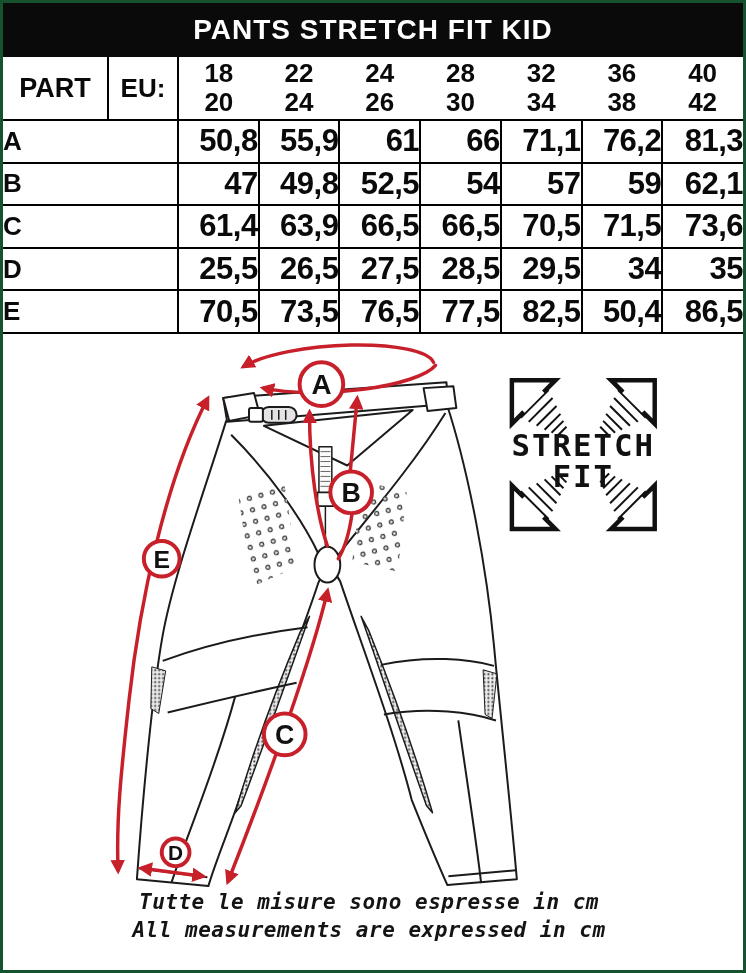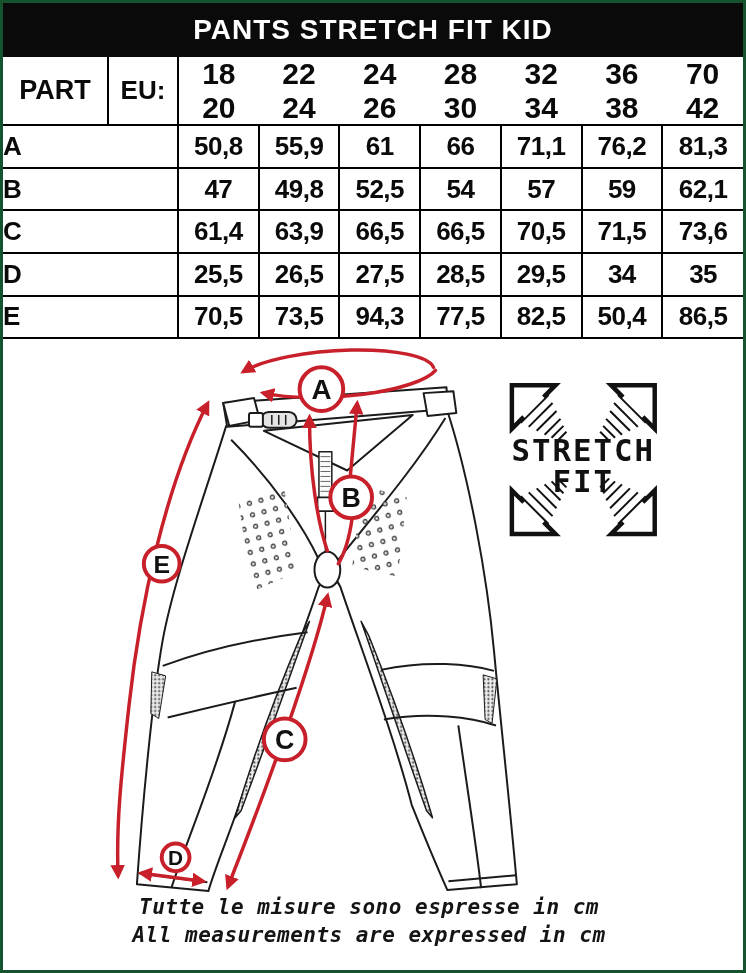--- a/index.html
+++ b/index.html
@@ -19,23 +19,23 @@
     border:2.4px solid #000; font-weight:bold; color:#0a0a0a;
     padding:0; vertical-align:middle;
   }
   .size-table tr > *:first-child { border-left:none; }
   .size-table tr > *:last-child  { border-right:none; }
   .size-table thead th { border-top:none; height:62px; }
   .size-table tbody td { height:40.6px; }
   .th-part { font-size:27px; text-align:center; }
   .th-eu   { font-size:26px; text-align:center;border-radius:9px; }
   .th-size { border-left:none !important; border-right:none !important;
-             font-size:30px; text-align:center; line-height:1.12; }
+             font-size:26px; text-align:center; line-height:1.12; }
   .td-label { font-size:26px; text-align:left; padding-left:13px; }
-  .td-val   { font-size:26px; text-align:center; letter-spacing:-0.5px; }
+  .td-val   { font-size:31px; text-align:right; letter-spacing:-0.5px; }
   .diagram { position:relative; flex:1 1 auto; }
   .diagram svg { position:absolute; left:0; top:0; }
   .footer-note {
     position:absolute; left:0; right:8px; text-align:center;
     font-family:"DejaVu Sans Mono", monospace; font-style:italic; font-weight:bold;
     font-size:21px; color:#141414; letter-spacing:0.5px; white-space:nowrap;
   }
   .footer-line1 { top:556px; }
   .footer-line2 { top:584px; }
   .svg-letter { font-family:"Liberation Sans", sans-serif; font-weight:bold; fill:#111; }
@@ -82,21 +82,21 @@
           </th>
         <th class="th-size">
             <div>32</div>
             <div>34</div>
           </th>
         <th class="th-size">
             <div>36</div>
             <div>38</div>
           </th>
         <th class="th-size">
-            <div>70</div>
+            <div>40</div>
             <div>42</div>
           </th>
       </tr>
     </thead>
     <tbody>
       <tr>
         <td class="td-label" colspan="2">A</td>
         <td class="td-val">50,8</td>
         <td class="td-val">55,9</td>
         <td class="td-val">61</td>
@@ -132,21 +132,21 @@
         <td class="td-val">27,5</td>
         <td class="td-val">28,5</td>
         <td class="td-val">29,5</td>
         <td class="td-val">34</td>
         <td class="td-val">35</td>
       </tr>
       <tr>
         <td class="td-label" colspan="2">E</td>
         <td class="td-val">70,5</td>
         <td class="td-val">73,5</td>
-        <td class="td-val">94,3</td>
+        <td class="td-val">76,5</td>
         <td class="td-val">77,5</td>
         <td class="td-val">82,5</td>
         <td class="td-val">50,4</td>
         <td class="td-val">86,5</td>
       </tr>
     </tbody>
   </table>
 
   <div class="diagram">
     <svg width="740" height="634" viewBox="0 333 746 634">

